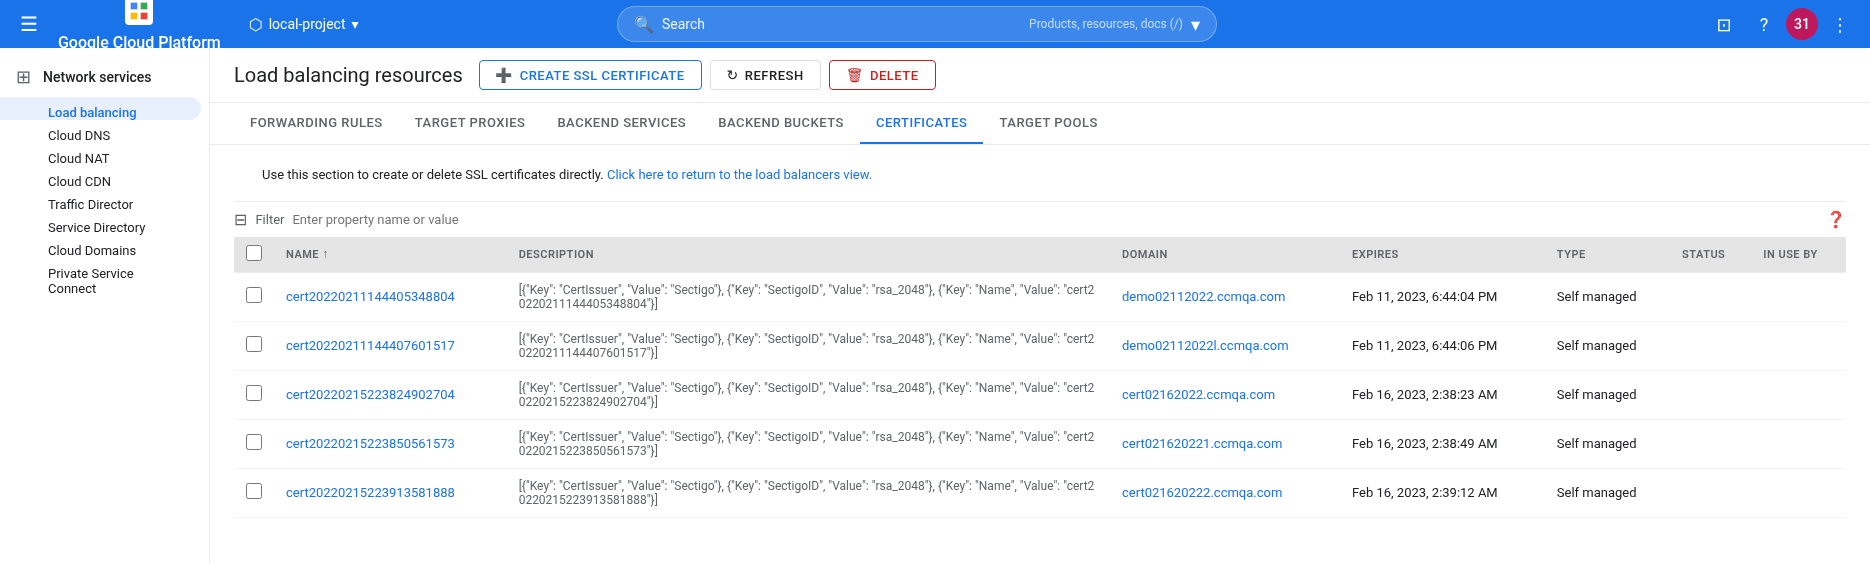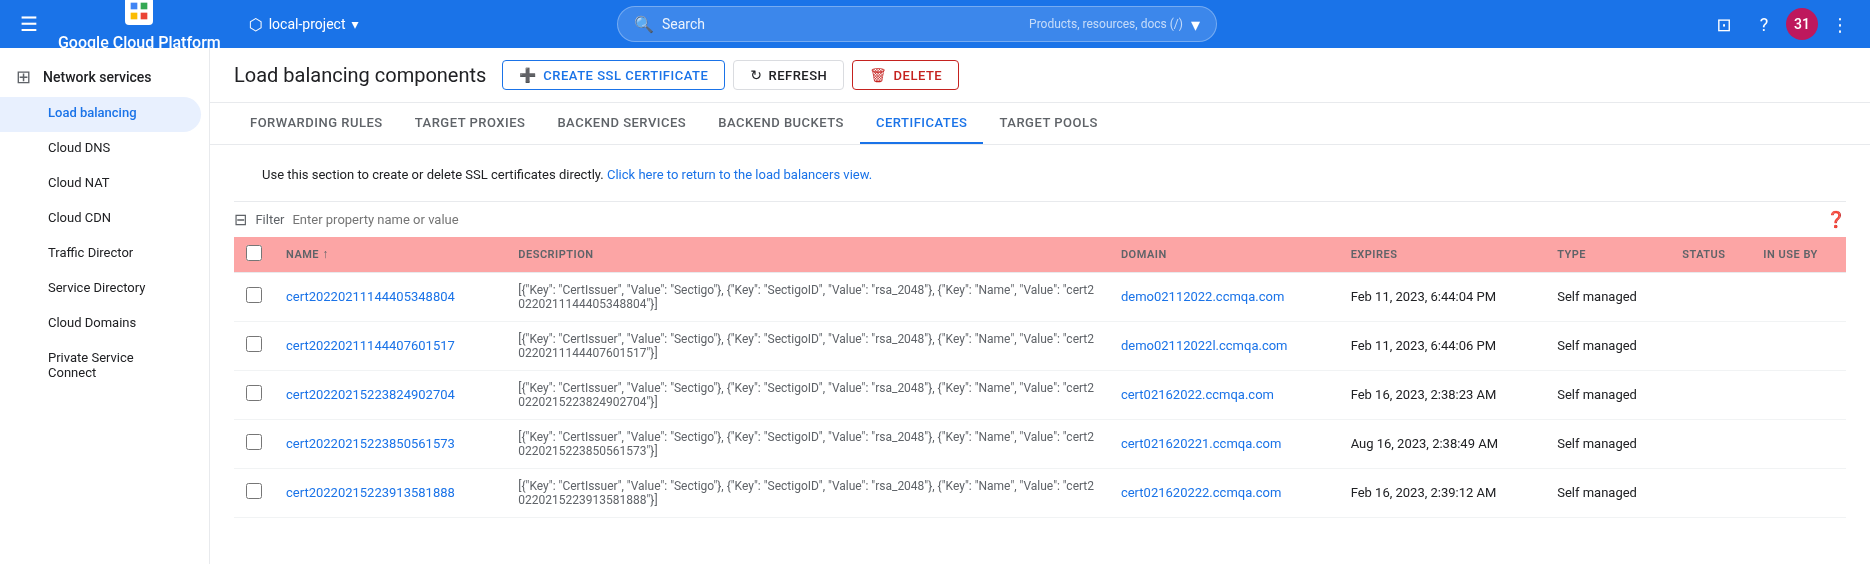--- a/index.html
+++ b/index.html
@@ -62,21 +62,21 @@
       font-size: 14px;
       font-weight: 500;
       color: #202124;
       cursor: pointer;
     }
     .sidebar-section-header .icon { font-size: 18px; color: #5f6368; }
     .sidebar-item {
       display: flex;
       align-items: center;
       gap: 12px;
-      padding: 8px 16px 12px 48px;
+      padding: 8px 16px 0 48px;
       font-size: 13px;
       color: #202124;
       cursor: pointer;
       border-radius: 0 24px 24px 0;
       margin-right: 8px;
     }
     .sidebar-item.active { background: #e8f0fe; color: #1a73e8; font-weight: 500; }
 
     
     .main { flex: 1; overflow: auto; background: white; }
@@ -185,21 +185,21 @@
     thead th {
       text-align: left;
       padding: 8px 12px;
       font-size: 11px;
       font-weight: 600;
       color: #5f6368;
       text-transform: uppercase;
       letter-spacing: 0.5px;
       border-bottom: 1px solid #e8eaed;
       white-space: nowrap;
-      background: #fca5a5;
+      background: #e5e5e5;
     }
     tbody tr { border-bottom: 1px solid #f1f3f4; }
     tbody td { padding: 10px 12px; vertical-align: middle; color: #202124; }
     .checkbox-cell { width: 40px; }
     input[type="checkbox"] { cursor: pointer; width: 16px; height: 16px; }
     .cert-link { color: #1a73e8; text-decoration: none; font-size: 13px; }
     .desc-cell { font-size: 12px; color: #5f6368; max-width: 500px; word-break: break-all; }
     .domain-cell { color: #1a73e8; font-size: 13px; white-space: nowrap; }
     .expires-cell { white-space: nowrap; font-size: 13px; }
     .type-cell { white-space: nowrap; font-size: 13px; }
@@ -273,21 +273,21 @@
       <span>Cloud Domains</span>
     </div>
     <div class="sidebar-item">
       <span>Private Service Connect</span>
     </div>
   </div>
 
   <div class="main">
 
     <div class="page-header">
-      <h1 class="page-title">Load balancing components</h1>
+      <h1 class="page-title">Load balancing resources</h1>
       <div class="header-actions">
         <button class="btn-primary">
           <span style="font-size:14px; color:#1a73e8;">➕</span>
           <span>Create SSL Certificate</span>
         </button>
         <button class="btn-secondary">
           <span style="font-size:14px;">↻</span>
           <span>Refresh</span>
         </button>
         <button class="btn-secondary danger">
@@ -384,21 +384,21 @@
   </tr>
               <tr>
     <td class="checkbox-cell">
       <input type="checkbox" style="">
     </td>
     <td>
       <a href="#" class="cert-link">cert20220215223850561573</a>
     </td>
     <td class="desc-cell">[{"Key": "CertIssuer", "Value": "Sectigo"}, {"Key": "SectigoID", "Value": "rsa_2048"}, {"Key": "Name", "Value": "cert20220215223850561573"}]</td>
     <td class="domain-cell">cert021620221.ccmqa.com</td>
-    <td class="expires-cell">Aug 16, 2023, 2:38:49 AM</td>
+    <td class="expires-cell">Feb 16, 2023, 2:38:49 AM</td>
     <td class="type-cell">Self managed</td>
     <td class="status-cell"></td>
     <td class="inuse-cell"></td>
   </tr>
               <tr>
     <td class="checkbox-cell">
       <input type="checkbox" style="">
     </td>
     <td>
       <a href="#" class="cert-link">cert20220215223913581888</a>

